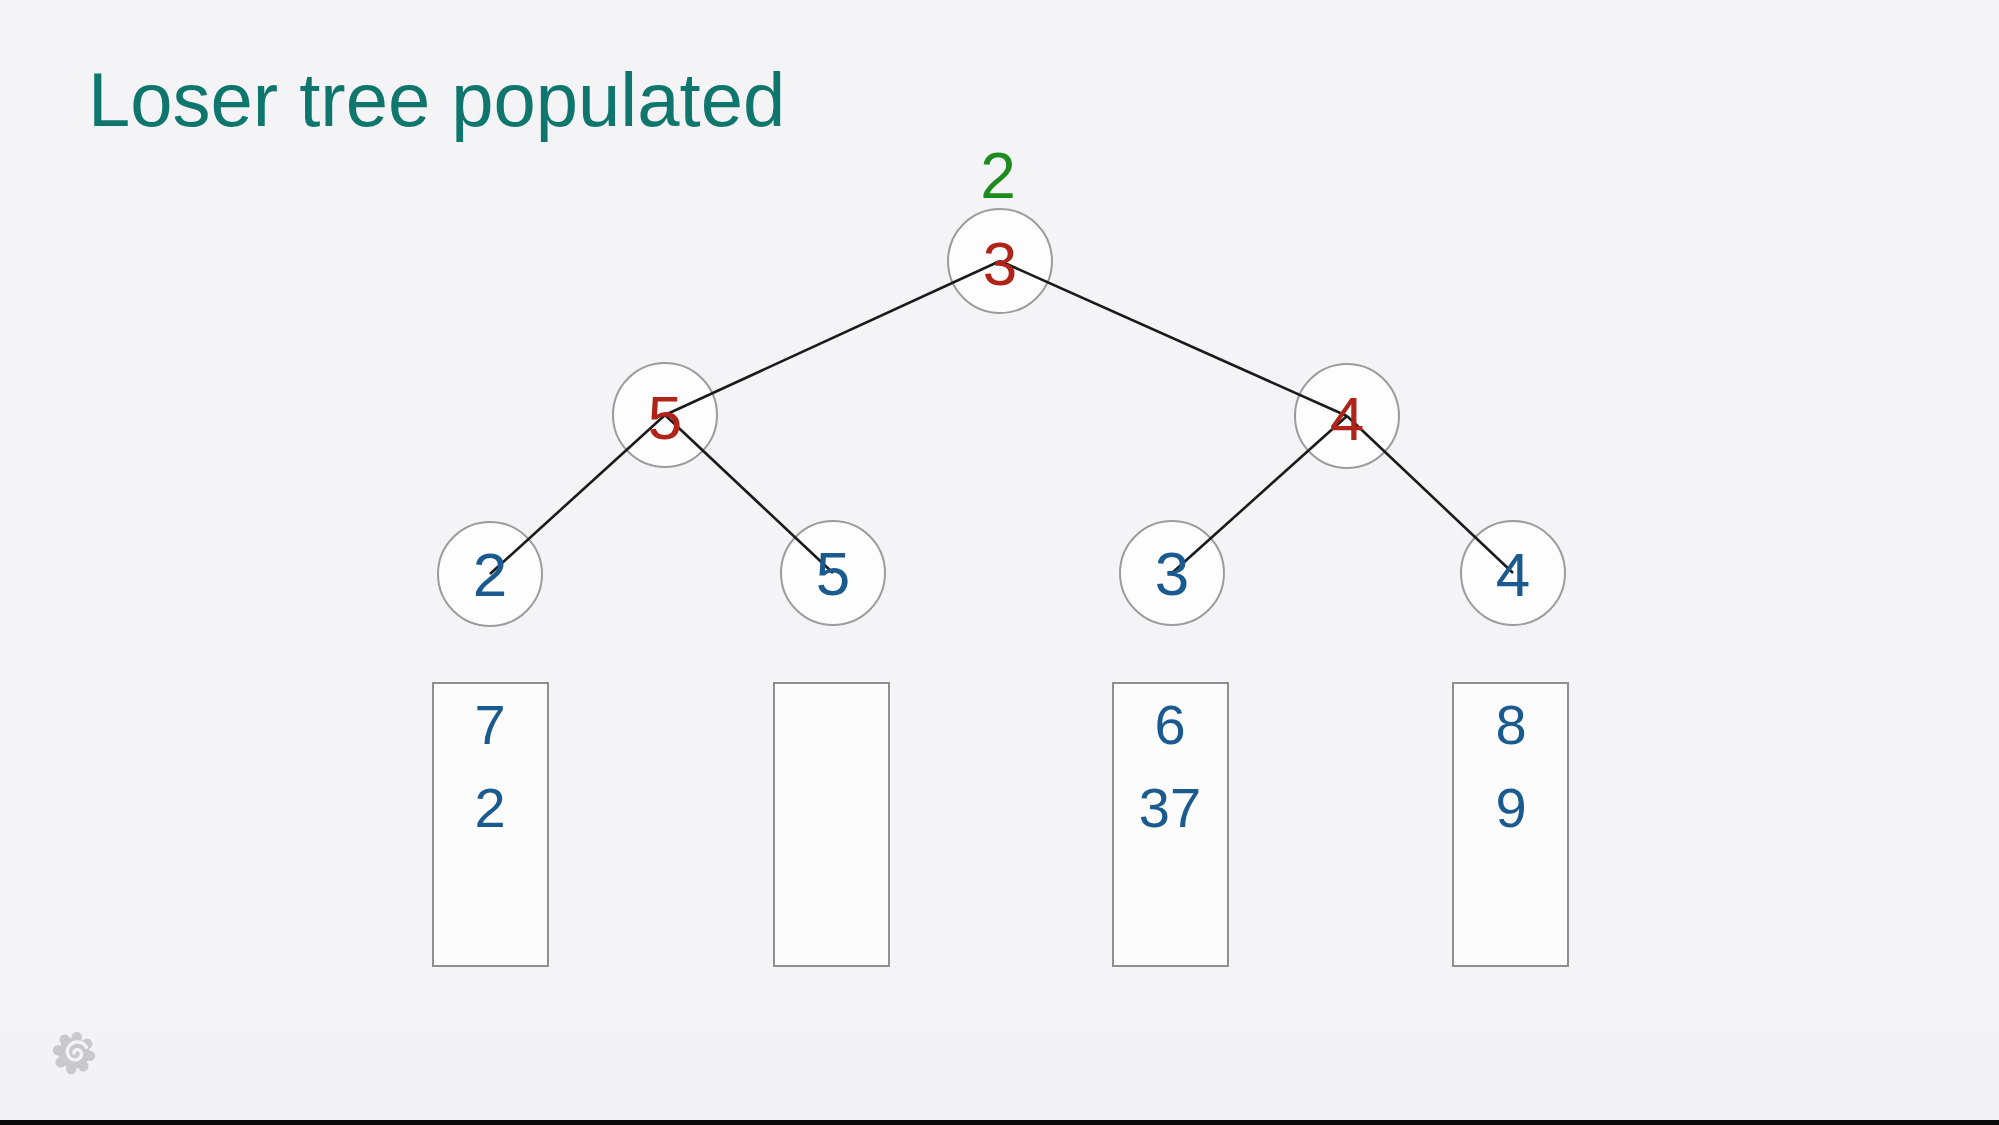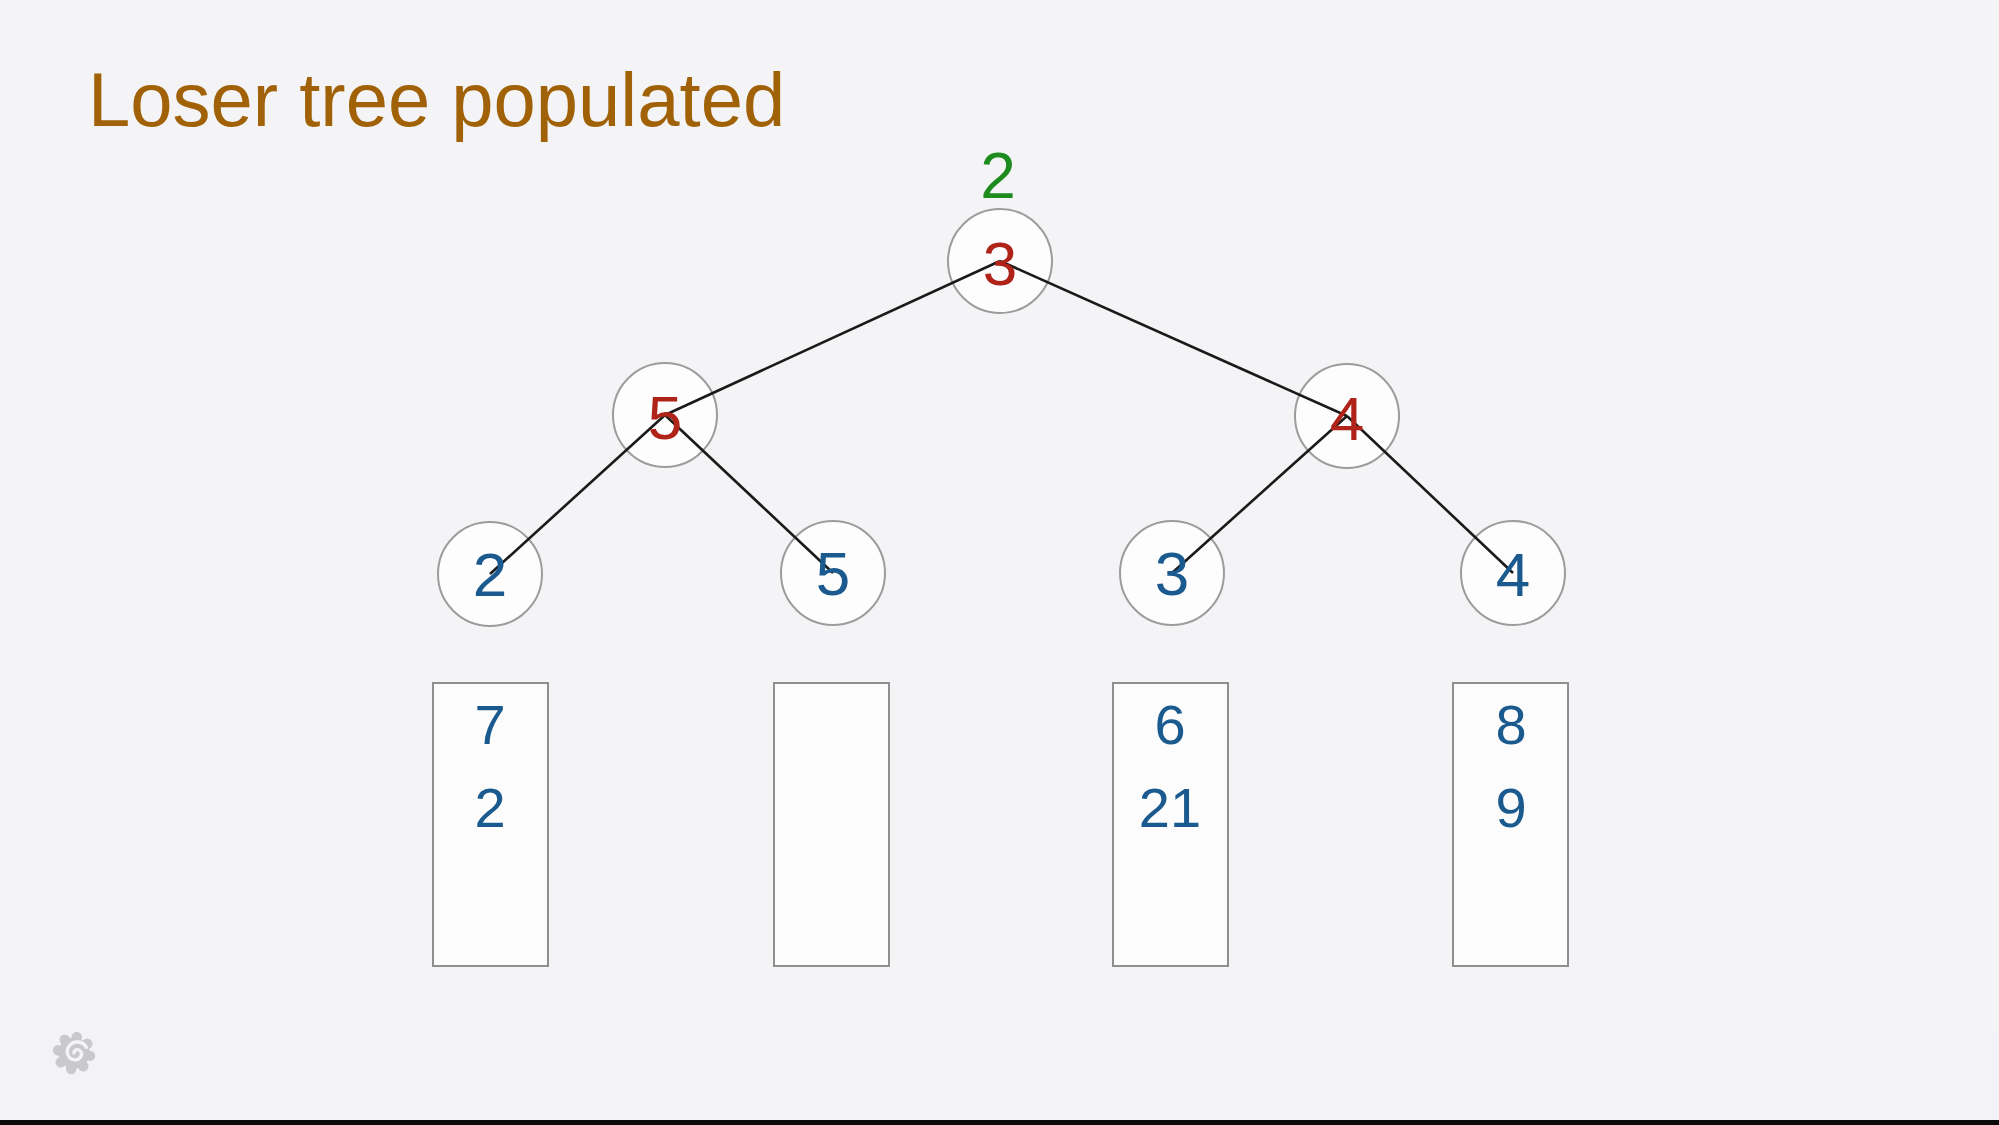--- a/index.html
+++ b/index.html
@@ -32,21 +32,21 @@
   }
   .title {
     position: absolute;
     left: 88px;
     top: 62px;
     margin: 0;
     font-size: 76px;
     font-weight: 400;
     line-height: 1;
     letter-spacing: 0px;
-    color: #a16207;
+    color: #0f766e;
   }
   svg.diagram {
     position: absolute;
     left: 0;
     top: 0;
     width: 1999px;
     height: 1125px;
   }
   .node-label {
     position: absolute;
@@ -114,21 +114,21 @@
 <div class="node-label loser-label" style="left:665px;  top:418px;">5</div>
 <div class="node-label loser-label" style="left:1347px; top:419px;">4</div>
 <div class="node-label leaf-label" style="left:490px;  top:575px;">2</div>
 <div class="node-label leaf-label" style="left:833px;  top:574px;">5</div>
 <div class="node-label leaf-label" style="left:1172px; top:574px;">3</div>
 <div class="node-label leaf-label" style="left:1513px; top:575px;">4</div>
 
 <div class="value-label" style="left:490px;  top:725px;">7</div>
 <div class="value-label" style="left:490px;  top:808px;">2</div>
 <div class="value-label" style="left:1170px; top:725px;">6</div>
-<div class="value-label" style="left:1170px; top:808px;">21</div>
+<div class="value-label" style="left:1170px; top:808px;">37</div>
 <div class="value-label" style="left:1511px; top:725px;">8</div>
 <div class="value-label" style="left:1511px; top:808px;">9</div>
 
 <div class="logo-wrap">
   <svg width="48" height="48" viewBox="0 0 46 46" xmlns="http://www.w3.org/2000/svg">
     <g fill="#c9c9cd">
       <circle cx="23" cy="24" r="15"></circle>
       <circle cx="38.3" cy="26.7" r="5"></circle>
       <circle cx="31.9" cy="36.7" r="5"></circle>
       <circle cx="20.3" cy="39.3" r="5"></circle>

